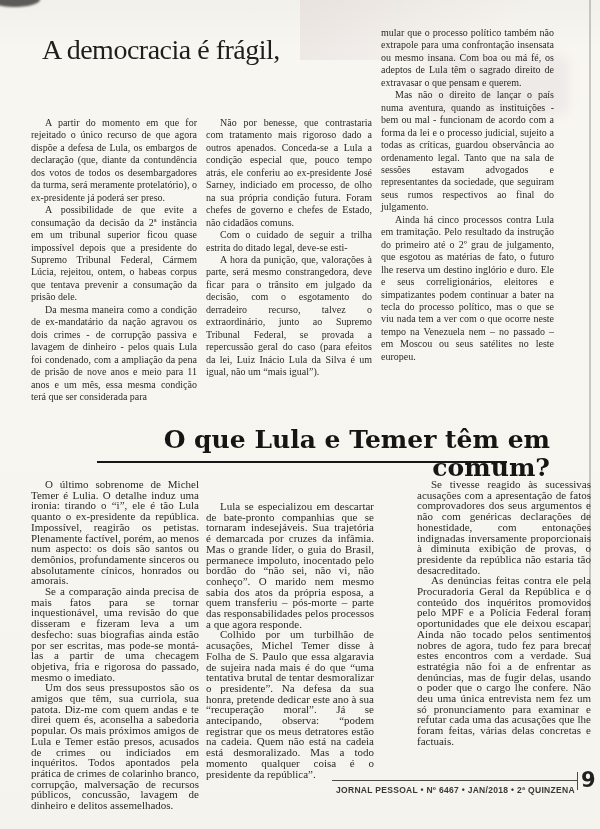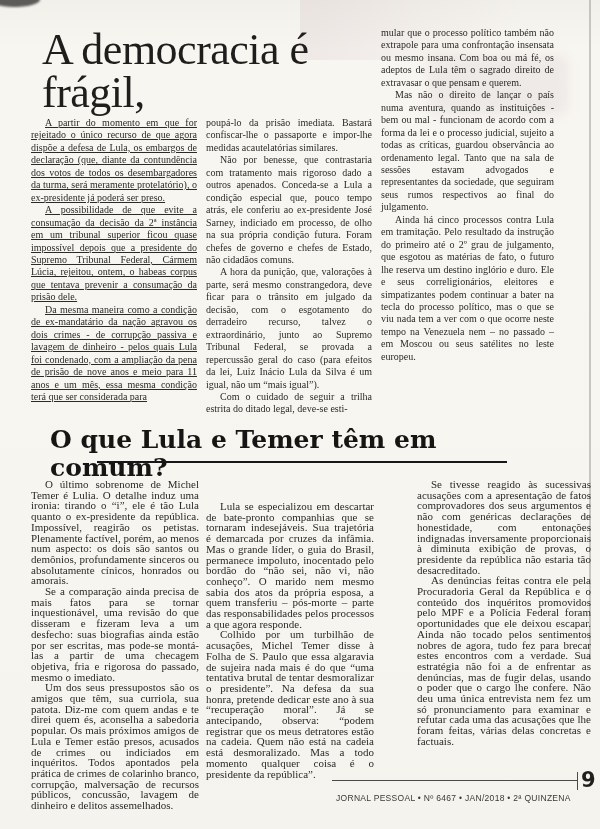--- a/index.html
+++ b/index.html
@@ -8,41 +8,41 @@
     background:linear-gradient(180deg,#f2f0ea 0%,#f8f6f1 6%,#f7f5f0 70%,#f5f3ee 100%);
     font-family:"Liberation Serif","DejaVu Serif",serif;color:#2b2a27;
   }
   
   .smudge-tl{position:absolute;left:-6px;top:-5px;width:46px;height:12px;background:#2a2a2a;border-radius:0 0 60% 40%;opacity:.75;filter:blur(1px);}
   .edge-right{position:absolute;left:589px;top:0;width:2px;height:660px;background:#8f8d8a;opacity:.45;}
   .shade-top{position:absolute;left:300px;top:0;width:300px;height:60px;background:linear-gradient(115deg,rgba(205,185,190,.25),rgba(255,255,255,0) 70%);pointer-events:none;}
   .ghost{position:absolute;left:428px;top:55px;width:140px;height:60px;background:rgba(175,150,165,.12);filter:blur(6px);border-radius:8px;}
 
   
-  .a1-title{position:absolute;left:42px;top:28px;width:340px;margin:0;font-weight:normal;font-size:44px;line-height:43px;letter-spacing:-.5px;color:#1f1e1c;}
+  .a1-title{position:absolute;left:42px;top:28px;width:340px;margin:0;font-weight:normal;font-size:28px;line-height:43px;letter-spacing:-.5px;color:#1f1e1c;}
   .a1-title .line{display:block;}
   .col{position:absolute;text-align:justify;}
   .col p{margin:0;}
   .col p.ind{text-indent:14px;}
   .a1c{font-size:10px;line-height:12.45px;}
-  .a1c1{left:31px;top:117px;width:166px;text-decoration:underline;}
+  .a1c1{left:31px;top:117px;width:166px;}
   .a1c2{left:206px;top:117px;width:166px;}
   .a1c3{left:381px;top:27px;width:173px;}
 
   
-  .a2-head{position:absolute;left:50px;top:426px;width:500px;margin:0;text-align:left;font-family:"DejaVu Serif","Liberation Serif",serif;font-weight:bold;font-size:25px;line-height:28px;color:#161513;}
+  .a2-head{position:absolute;left:50px;top:426px;width:500px;margin:0;text-align:right;font-family:"DejaVu Serif","Liberation Serif",serif;font-weight:bold;font-size:25px;line-height:28px;color:#161513;}
   .a2-rule{position:absolute;left:97px;top:461px;width:410px;height:2px;background:#171717;}
   .a2c{font-size:11px;line-height:10.7px;}
   .a2c1{left:31px;top:479px;width:168px;}
   .a2c2{left:206px;top:501px;width:168px;}
   .a2c3{left:381px;top:479px;width:174px;margin-left:36px;}
 
   
   .f-rule{position:absolute;left:332px;top:780px;width:246px;height:1px;background:#4a4a48;}
-  .f-text{position:absolute;left:336px;top:785px;width:242px;font-family:"Liberation Sans","DejaVu Sans",sans-serif;font-weight:normal;font-size:8.5px;letter-spacing:.3px;color:#3a3936;white-space:nowrap;margin-top:8px;}
+  .f-text{position:absolute;left:336px;top:785px;width:242px;font-family:"Liberation Sans","DejaVu Sans",sans-serif;font-weight:bold;font-size:8.5px;letter-spacing:.3px;color:#3a3936;white-space:nowrap;}
   .f-tick{position:absolute;left:577px;top:772px;width:1px;height:18px;background:#4a4a48;}
   .f-page{position:absolute;left:581px;top:768px;font-family:"DejaVu Sans","Liberation Sans",sans-serif;font-weight:bold;font-size:21px;color:#201f1d;}
 </style>
 </head>
 <body>
 
 <div class="paper">
 
   <div class="smudge-tl"></div>
   <div class="edge-right"></div>
@@ -53,24 +53,23 @@
     <span class="line">A democracia é frágil,</span>
   </h1>
 
   <div class="col a1c a1c1">
     <p class="ind">A partir do momento em que for rejeitado o único recurso de que agora dispõe a defesa de Lula, os embargos de declaração (que, diante da contundência dos votos de todos os desembargadores da turma, será meramente protelatório), o ex-presidente já poderá ser preso.</p>
     <p class="ind">A possibilidade de que evite a consumação da decisão da 2ª instância em um tribunal superior ficou quase impossível depois que a presidente do Supremo Tribunal Federal, Cármem Lúcia, rejeitou, ontem, o habeas corpus que tentava prevenir a consumação da prisão dele.</p>
     <p class="ind">Da mesma maneira como a condição de ex-mandatário da nação agravou os dois crimes - de corrupção passiva e lavagem de dinheiro - pelos quais Lula foi condenado, com a ampliação da pena de prisão de nove anos e meio para 11 anos e um mês, essa mesma condição terá que ser considerada para</p>
   </div>
 
   <div class="col a1c a1c2">
-    <p>poupá-lo da prisão imediata. Bastará confiscar-lhe o passaporte e impor-lhe medidas acautelatórias similares.</p>
     <p class="ind">Não por benesse, que contrastaria com tratamento mais rigoroso dado a outros apenados. Conceda-se a Lula a condição especial que, pouco tempo atrás, ele conferiu ao ex-presidente José Sarney, indiciado em processo, de olho na sua própria condição futura. Foram chefes de governo e chefes de Estado, não cidadãos comuns.</p>
+    <p class="ind">Com o cuidado de seguir a trilha estrita do ditado legal, deve-se esti-</p>
     <p class="ind">A hora da punição, que, valorações à parte, será mesmo constrangedora, deve ficar para o trânsito em julgado da decisão, com o esgotamento do derradeiro recurso, talvez o extraordinário, junto ao Supremo Tribunal Federal, se provada a repercussão geral do caso (para efeitos da lei, Luiz Inácio Lula da Silva é um igual, não um “mais igual”).</p>
-    <p class="ind">Com o cuidado de seguir a trilha estrita do ditado legal, deve-se esti-</p>
   </div>
 
   <div class="col a1c a1c3">
     <p>mular que o processo político também não extrapole para uma confrontação insensata ou mesmo insana. Com boa ou má fé, os adeptos de Lula têm o sagrado direito de extravasar o que pensam e querem.</p>
     <p class="ind">Mas não o direito de lançar o país numa aventura, quando as instituições - bem ou mal - funcionam de acordo com a forma da lei e o processo judicial, sujeito a todas as críticas, guardou observância ao ordenamento legal. Tanto que na sala de sessões estavam advogados e representantes da sociedade, que seguiram seus rumos respectivos ao final do julgamento.</p>
     <p class="ind">Ainda há cinco processos contra Lula em tramitação. Pelo resultado da instrução do primeiro até o 2º grau de julgamento, que esgotou as matérias de fato, o futuro lhe reserva um destino inglório e duro. Ele e seus correligionários, eleitores e simpatizantes podem continuar a bater na tecla do processo político, mas o que se viu nada tem a ver com o que ocorre neste tempo na Venezuela nem – no passado – em Moscou ou seus satélites no leste europeu.</p>
   </div>
 
   <h2 class="a2-head">O que Lula e Temer têm em comum?</h2>
   <div class="a2-rule"></div>

